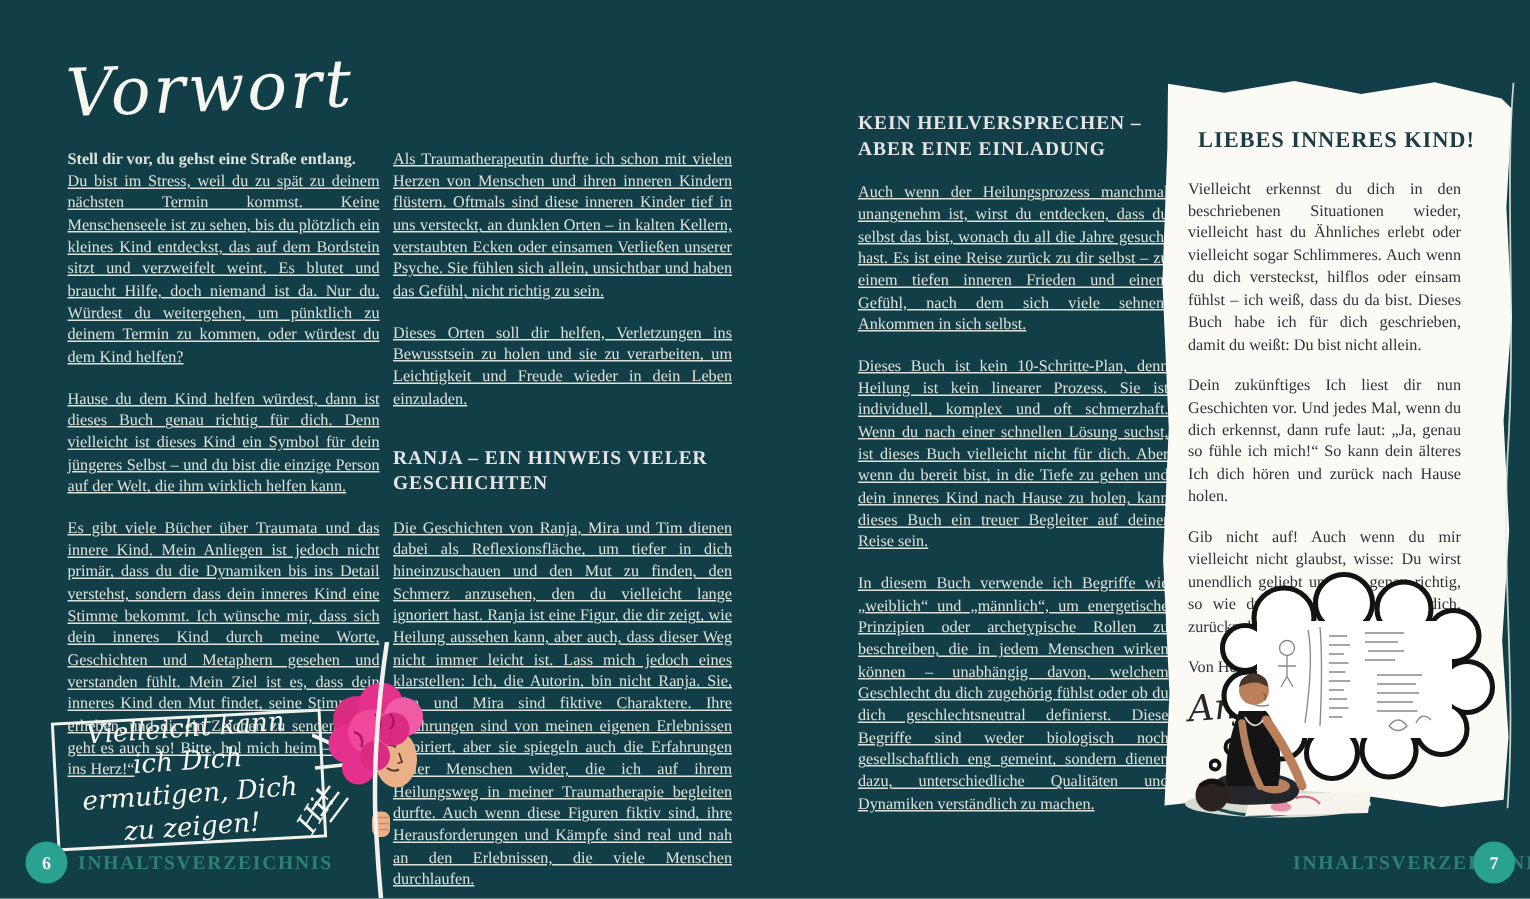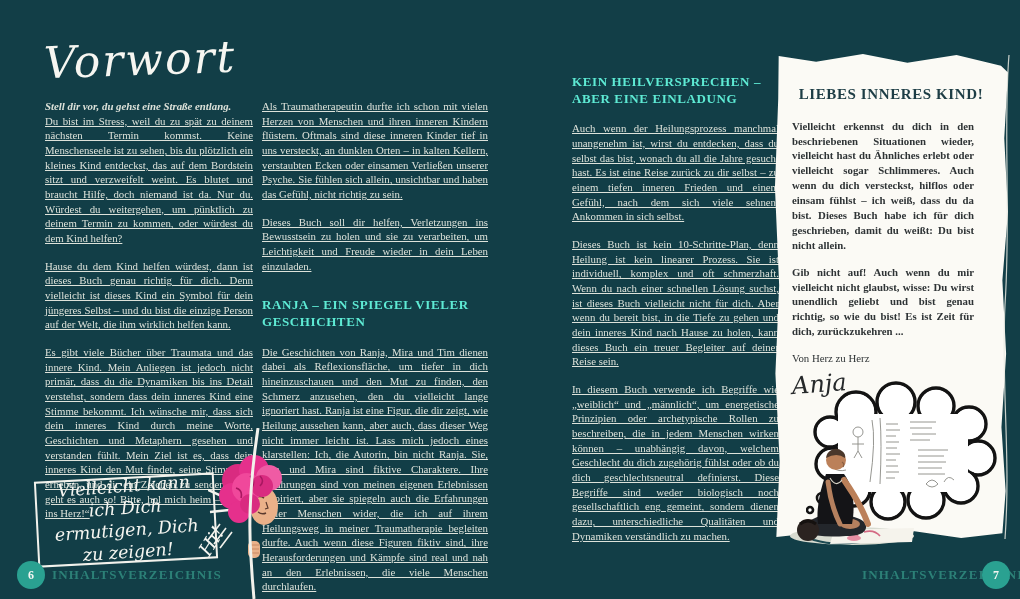--- a/index.html
+++ b/index.html
@@ -4,23 +4,23 @@
 <style>
   html,body{margin:0;padding:0;}
   .stage{
     position:relative; width:1020px; height:599px;
     background:#123e47; overflow:hidden;
     font-family:"Liberation Serif", serif;
   }
   
   .col{position:absolute; color:#dde2da; font-size:10.8px; line-height:1.36; text-align:justify; hyphens:auto;}
   .col p{margin:0 0 13px 0;text-decoration:underline;}
-  .lead{font-weight:bold; margin:0;font-style:italic;}
+  .lead{font-weight:bold; margin:0;}
   .sec-head{
-    color:#5eead4; font-weight:bold; font-size:13px; letter-spacing:.6px;
+    color:#e5e5e5; font-weight:bold; font-size:13px; letter-spacing:.6px;
     line-height:1.28; margin:24px 0 14px 0; text-align:left;
   }
   .sec-head.first{margin-top:0;}
   
   .vorwort{
     position:absolute; left:44px; top:34px; color:#f6f6f1;
     font-style:italic; font-size:44px; letter-spacing:2px;
     transform:rotate(-2deg); font-family:"DejaVu Serif", serif;
   }
   
@@ -55,21 +55,21 @@
   .card{
     position:absolute; left:774px; top:50px; width:234px; height:490px;
     background:#fbfaf5;
     clip-path:polygon(2% 1.2%, 18% 2.4%, 38% 0.8%, 57% 2.6%, 78% 1%, 97% 3.2%, 100% 4.6%,
       98.4% 18%, 100% 33%, 97.6% 47%, 99.2% 62%, 97.2% 77%, 99% 90%, 97.6% 98.6%,
       80% 99.6%, 60% 98.2%, 38% 100%, 16% 98.6%, 1% 99.4%, 2.4% 84%, 0.6% 66%,
       2.2% 48%, 0.4% 28%, 1.8% 10%);
   }
   .card-inner{position:absolute; left:18px; top:34px; width:198px; color:#2e3335;
     font-size:10.8px; line-height:1.38; text-align:justify; hyphens:auto;}
-  .card-inner p{margin:0 16px 12px 0;font-weight:bold;}
+  .card-inner p{margin:0 16px 12px 0;}
   .card-head{
     color:#1d3d45; font-weight:bold; font-size:15px; letter-spacing:.6px;
     margin:0 0 14px 0; text-align:center;
   }
   .card-closing{margin-top:4px; text-align:left;}
   .signature{
     font-style:italic; font-size:24px; color:#26292b; margin-top:2px;
     transform:rotate(-4deg); display:inline-block; font-family:"DejaVu Serif", serif;
   }
   .cloud-svg{position:absolute; left:806px; top:380px;}
@@ -85,22 +85,22 @@
 
   <div class="col" style="left:45px; top:99px; width:208px;">
     <div class="lead">Stell dir vor, du gehst eine Straße entlang.</div>
     <p>Du bist im Stress, weil du zu spät zu deinem nächsten Termin kommst. Keine Menschenseele ist zu sehen, bis du plötzlich ein kleines Kind entdeckst, das auf dem Bordstein sitzt und verzweifelt weint. Es blutet und braucht Hilfe, doch niemand ist da. Nur du. Würdest du weitergehen, um pünktlich zu deinem Termin zu kommen, oder würdest du dem Kind helfen?</p>
     <p>Hause du dem Kind helfen würdest, dann ist dieses Buch genau richtig für dich. Denn vielleicht ist dieses Kind ein Symbol für dein jüngeres Selbst – und du bist die einzige Person auf der Welt, die ihm wirklich helfen kann.</p>
     <p>Es gibt viele Bücher über Traumata und das innere Kind. Mein Anliegen ist jedoch nicht primär, dass du die Dynamiken bis ins Detail verstehst, sondern dass dein inneres Kind eine Stimme bekommt. Ich wünsche mir, dass sich dein inneres Kind durch meine Worte, Geschichten und Metaphern gesehen und verstanden fühlt. Mein Ziel ist es, dass dein inneres Kind den Mut findet, seine Stimme zu erheben, und dir ein Zeichen zu senden: „Mir geht es auch so! Bitte, hol mich heim – zurück ins Herz!“</p>
   </div>
 
   <div class="col" style="left:262px; top:99px; width:226px;">
     <p>Als Traumatherapeutin durfte ich schon mit vielen Herzen von Menschen und ihren inneren Kindern flüstern. Oftmals sind diese inneren Kinder tief in uns versteckt, an dunklen Orten – in kalten Kellern, verstaubten Ecken oder einsamen Verließen unserer Psyche. Sie fühlen sich allein, unsichtbar und haben das Gefühl, nicht richtig zu sein.</p>
-    <p>Dieses Buch soll dir helfen, Verletzungen ins Bewusstsein zu holen und sie zu verarbeiten, um Leichtigkeit und Freude wieder in dein Leben einzuladen.</p>
-    <div class="sec-head">RANJA – EIN SPIEGEL VIELER GESCHICHTEN</div>
+    <p>Dieses Orten soll dir helfen, Verletzungen ins Bewusstsein zu holen und sie zu verarbeiten, um Leichtigkeit und Freude wieder in dein Leben einzuladen.</p>
+    <div class="sec-head">RANJA – EIN HINWEIS VIELER GESCHICHTEN</div>
     <p>Die Geschichten von Ranja, Mira und Tim dienen dabei als Reflexionsfläche, um tiefer in dich hineinzuschauen und den Mut zu finden, den Schmerz anzusehen, den du vielleicht lange ignoriert hast. Ranja ist eine Figur, die dir zeigt, wie Heilung aussehen kann, aber auch, dass dieser Weg nicht immer leicht ist. Lass mich jedoch eines klarstellen: Ich, die Autorin, bin nicht Ranja. Sie, Tim und Mira sind fiktive Charaktere. Ihre Erfahrungen sind von meinen eigenen Erlebnissen inspiriert, aber sie spiegeln auch die Erfahrungen vieler Menschen wider, die ich auf ihrem Heilungsweg in meiner Traumatherapie begleiten durfte. Auch wenn diese Figuren fiktiv sind, ihre Herausforderungen und Kämpfe sind real und nah an den Erlebnissen, die viele Menschen durchlaufen.</p>
   </div>
 
   <div class="bubble">
     <div class="bubble-text">Vielleicht kann ich Dich ermutigen, Dich zu zeigen!</div>
   </div>
   <svg class="bubble-tail" width="44" height="34">
     <path d="M0,4 L40,22 L2,26" fill="none" stroke="#f2f2ec" stroke-width="2.5" stroke-linejoin="round"></path>
   </svg>
 
@@ -144,20 +144,21 @@
     <p>Auch wenn der Heilungsprozess manchmal unangenehm ist, wirst du entdecken, dass du selbst das bist, wonach du all die Jahre gesucht hast. Es ist eine Reise zurück zu dir selbst – zu einem tiefen inneren Frieden und einem Gefühl, nach dem sich viele sehnen: Ankommen in sich selbst.</p>
     <p>Dieses Buch ist kein 10-Schritte-Plan, denn Heilung ist kein linearer Prozess. Sie ist individuell, komplex und oft schmerzhaft. Wenn du nach einer schnellen Lösung suchst, ist dieses Buch vielleicht nicht für dich. Aber wenn du bereit bist, in die Tiefe zu gehen und dein inneres Kind nach Hause zu holen, kann dieses Buch ein treuer Begleiter auf deiner Reise sein.</p>
     <p>In diesem Buch verwende ich Begriffe wie „weiblich“ und „männlich“, um energetische Prinzipien oder archetypische Rollen zu beschreiben, die in jedem Menschen wirken können – unabhängig davon, welchem Geschlecht du dich zugehörig fühlst oder ob du dich geschlechtsneutral definierst. Diese Begriffe sind weder biologisch noch gesellschaftlich eng gemeint, sondern dienen dazu, unterschiedliche Qualitäten und Dynamiken verständlich zu machen.</p>
 
   </div>
 
   <div class="card">
     <div class="card-inner">
       <div class="card-head">LIEBES INNERES KIND!</div>
       <p>Vielleicht erkennst du dich in den beschriebenen Situationen wieder, vielleicht hast du Ähnliches erlebt oder vielleicht sogar Schlimmeres. Auch wenn du dich versteckst, hilflos oder einsam fühlst – ich weiß, dass du da bist. Dieses Buch habe ich für dich geschrieben, damit du weißt: Du bist nicht allein.</p>
+      <p>Dein zukünftiges Ich liest dir nun Geschichten vor. Und jedes Mal, wenn du dich erkennst, dann rufe laut: „Ja, genau so fühle ich mich!“ So kann dein älteres Ich dich hören und zurück nach Hause holen.</p>
       <p>Gib nicht auf! Auch wenn du mir vielleicht nicht glaubst, wisse: Du wirst unendlich geliebt und bist genau richtig, so wie du bist! Es ist Zeit für dich, zurückzukehren ...</p>
       <div class="card-closing">Von Herz zu Herz</div>
       <div class="signature">Anja</div>
     </div>
   </div>
 
   <svg class="cloud-svg" width="196" height="150" viewBox="0 0 196 150">
     <g stroke="#131313" stroke-width="3.4" fill="#ffffff">
       <circle cx="50" cy="32" r="20"></circle>
         <circle cx="90" cy="22" r="19"></circle>

